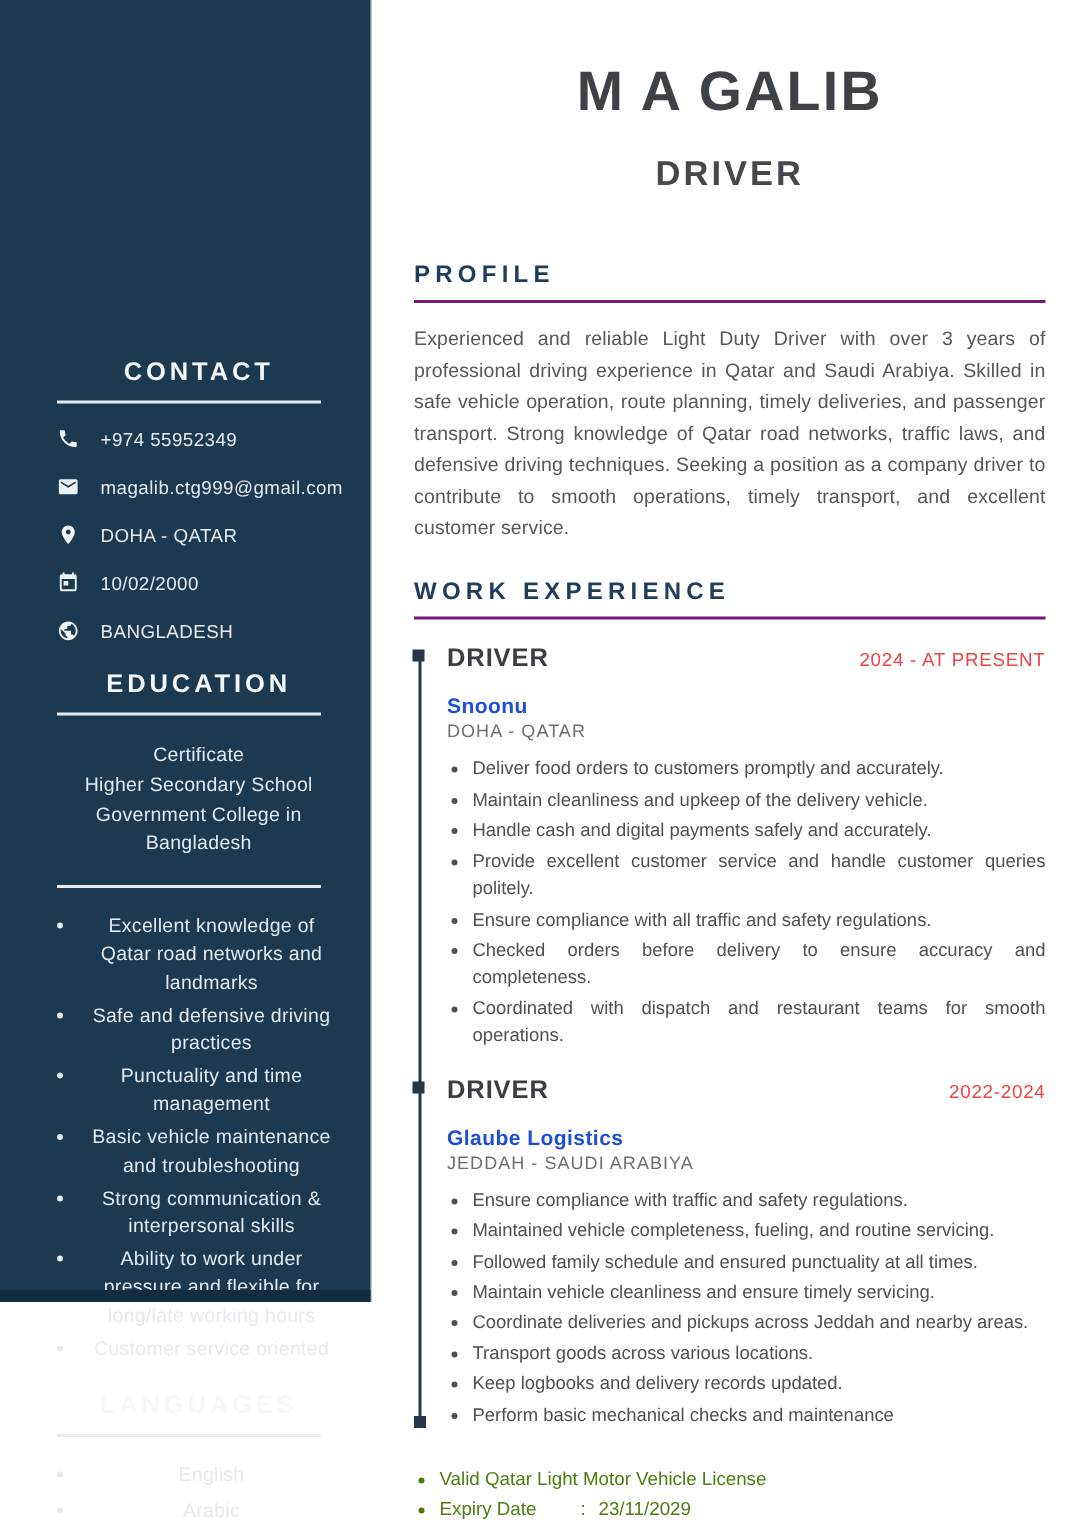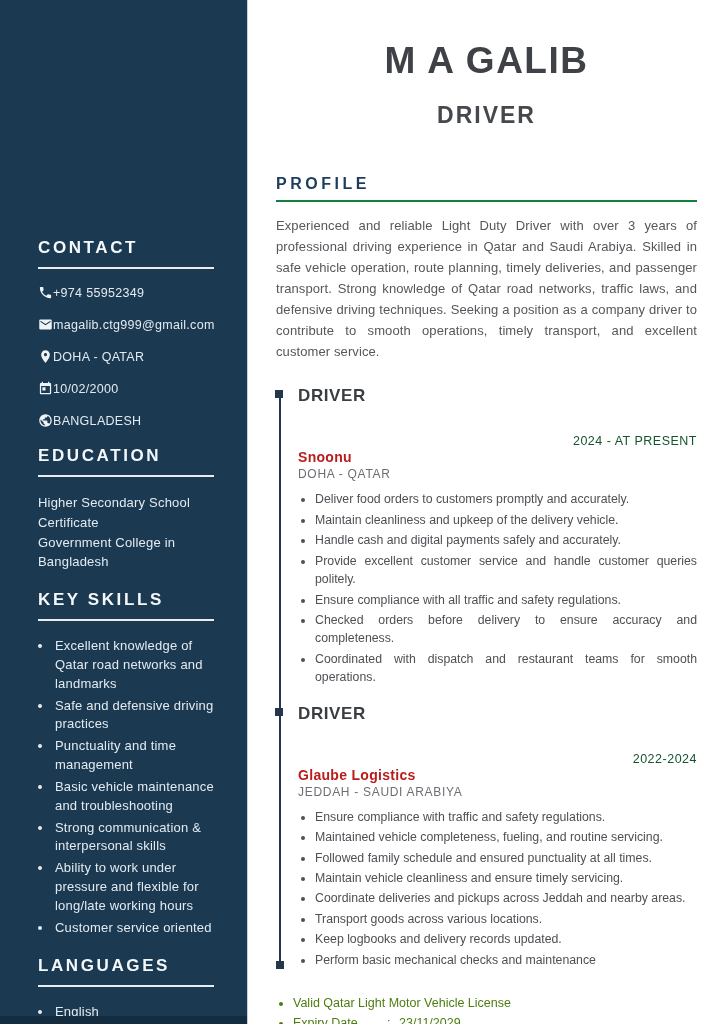--- a/index.html
+++ b/index.html
@@ -8,37 +8,38 @@
     font-family: "Liberation Sans", sans-serif;
     background: #ffffff;
     color: #54575b;
     overflow: hidden;
   }
   .page { position: relative; width: 725px; height: 1024px; background: #ffffff; }
 
   
   .sidebar {
     position: absolute; left: 0; top: 0;
-    width: 248px; height: 1024px;
+    width: 248px; height: 868px;
     background: #1b3a52;
     color: #dfe7ed;
     padding: 238px 20px 0 38px;
     border-right: 1px solid #c6d3dc;
+    text-align: center;
   }
   .sidebar::after {
     content: ""; position: absolute; left: 0; bottom: 0;
     width: 100%; height: 8px; background: #142c3f;
   }
   .side-title {
     font-size: 17px; font-weight: 700; letter-spacing: 2.6px;
     color: #f4f8fb;
   }
   .side-rule { height: 2px; background: #e6ecf1; width: 176px; margin: 9px 0 16px 0; }
 
-  .contact-row { display: flex; align-items: center; margin-bottom: 17px;
+  .contact-row { display: flex; align-items: center; gap: 14px; margin-bottom: 17px;
     font-size: 12.5px; letter-spacing: 0.3px; color: #e3eaf0; }
   .contact-row .cicon { flex: 0 0 15px; width: 15px; height: 15px; }
   .contact-row .cicon svg { width: 15px; height: 15px; fill: #eef3f7; display: block; }
 
   .edu-block { font-size: 13px; line-height: 1.52; color: #e3eaf0; letter-spacing: 0.2px; }
 
   .side-section { margin-top: 18px; }
   .side-list { list-style: disc; padding-left: 15px; font-size: 13px; line-height: 1.45; color: #e3eaf0; }
   .side-list li { margin-bottom: 3px; padding-left: 2px; letter-spacing: 0.2px; }
   .lang-list li { margin-bottom: 5px; }
@@ -50,36 +51,36 @@
     font-size: 37px; font-weight: 800; letter-spacing: 1.5px; color: #3e4145;
   }
   .headline {
     margin-top: 20px; text-align: center;
     font-size: 23px; font-weight: 800; letter-spacing: 2px; color: #45484c;
   }
   .section { margin-top: 24px; }
   .section.first { margin-top: 46px; }
   .section-title {
     font-size: 16px; font-weight: 700; letter-spacing: 3.5px;
-    color: #1e3c5c; padding-bottom: 7px; border-bottom: 2px solid #15803d;
+    color: #1e3c5c; padding-bottom: 7px; border-bottom: 2px solid #701a75;
   }
   .profile-text {
     margin-top: 13px; font-size: 13px; line-height: 1.62;
     color: #54575b; text-align: justify; letter-spacing: 0.1px;
   }
 
   .jobs { position: relative; margin-top: 16px; padding-left: 22px; }
   .timeline-line { position: absolute; left: 3px; top: 10px; bottom: 5px; width: 2px; background: #24364a; }
   .end-dot { position: absolute; left: 0; bottom: 0; width: 8px; height: 8px; background: #24364a; }
   .job { position: relative; margin-bottom: 17px; }
   .job-dot { position: absolute; left: -23px; top: 4px; width: 8px; height: 8px; background: #24364a; }
   .job-head { display: flex; justify-content: space-between; align-items: flex-start; }
   .role { font-size: 17px; font-weight: 800; letter-spacing: 0.6px; color: #3a3d41; }
-  .dates { font-size: 12.5px; color: #14532d; letter-spacing: 0.5px; padding-top: 4px; white-space: nowrap; margin-top: 44px; }
-  .company { font-size: 14px; font-weight: 700; color: #b91c1c; margin-top: 1px; letter-spacing: 0.3px; }
+  .dates { font-size: 12.5px; color: #ef4444; letter-spacing: 0.5px; padding-top: 4px; white-space: nowrap; }
+  .company { font-size: 14px; font-weight: 700; color: #1d4ed8; margin-top: 13px; letter-spacing: 0.3px; }
   .location { font-size: 12px; color: #6b6f73; margin-top: 2px; letter-spacing: 0.7px; }
   .job-bullets { margin-top: 9px; padding-left: 17px; list-style: disc; }
   .job-bullets li { font-size: 12.3px; line-height: 1.5; color: #4d5054; margin-bottom: 2px; text-align: justify; }
 
   .adl-list { margin-top: 12px; padding-left: 17px; list-style: disc; }
   .adl-list li { font-size: 12.5px; line-height: 1.6; color: #4d7c0f; }
   .adl-label { display: inline-block; min-width: 94px; }
   .adl-sep { display: inline-block; min-width: 12px; }
 </style>
 </head>
@@ -134,29 +135,28 @@
             <path d="M12 2C6.48 2 2 6.48 2 12s4.48 10 10 10 10-4.48 10-10S17.52 2 12 2zm-1 17.93c-3.95-.49-7-3.85-7-7.93 0-.62.08-1.21.21-1.79L9 15v1c0 1.1.9 2 2 2v1.93zm6.9-2.54c-.26-.81-1-1.39-1.9-1.39h-1v-3c0-.55-.45-1-1-1H8v-2h2c.55 0 1-.45 1-1V7h2c1.1 0 2-.9 2-2v-.41c2.93 1.19 5 4.06 5 7.41 0 2.08-.8 3.97-2.1 5.39z"></path>
           </svg>
       </span>
       <span>BANGLADESH</span>
     </div>
 
     <div class="side-section">
       <h2 class="side-title">EDUCATION</h2>
       <div class="side-rule"></div>
       <div class="edu-block">
+        <div>Certificate</div>
         <div>Higher Secondary School</div>
-        <div>Certificate</div>
         <div>Government College in</div>
         <div>Bangladesh</div>
       </div>
     </div>
 
     <div class="side-section">
-      <h2 class="side-title">KEY SKILLS</h2>
       <div class="side-rule"></div>
       <ul class="side-list">
         <li>Excellent knowledge of Qatar road networks and landmarks</li>
         <li>Safe and defensive driving practices</li>
         <li>Punctuality and time management</li>
         <li>Basic vehicle maintenance and troubleshooting</li>
         <li>Strong communication &amp; interpersonal skills</li>
         <li>Ability to work under pressure and flexible for long/late working hours</li>
         <li>Customer service oriented</li>
       </ul>
@@ -178,20 +178,21 @@
 
     <h1 class="name">M A GALIB</h1>
     <div class="headline">DRIVER</div>
 
     <section class="section first">
       <h2 class="section-title">PROFILE</h2>
       <p class="profile-text">Experienced and reliable Light Duty Driver with over 3 years of professional driving experience in Qatar and Saudi Arabiya. Skilled in safe vehicle operation, route planning, timely deliveries, and passenger transport. Strong knowledge of Qatar road networks, traffic laws, and defensive driving techniques. Seeking a position as a company driver to contribute to smooth operations, timely transport, and excellent customer service.</p>
     </section>
 
     <section class="section">
+      <h2 class="section-title">WORK EXPERIENCE</h2>
 
       <div class="jobs">
         <div class="timeline-line"></div>
 
         <div class="job">
           <span class="job-dot"></span>
           <div class="job-head">
             <span class="role">DRIVER</span>
             <span class="dates">2024 - AT PRESENT</span>
           </div>

